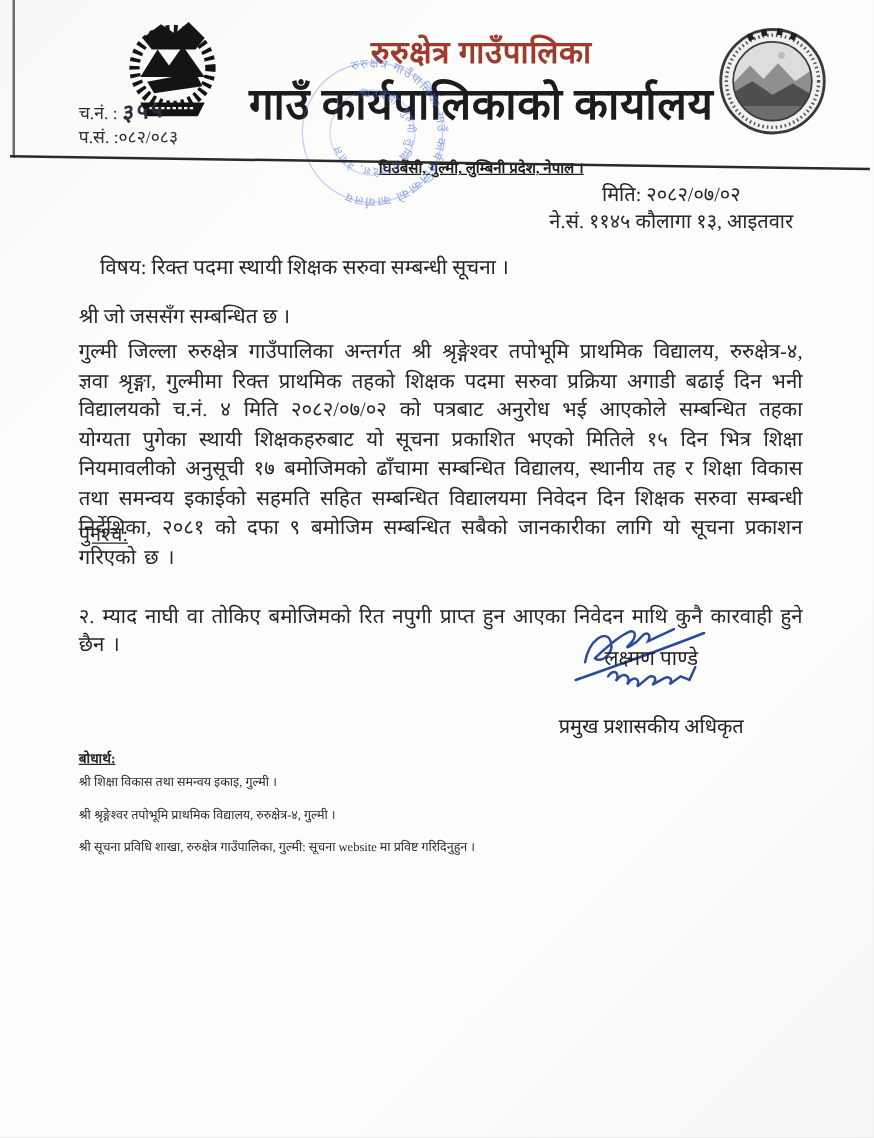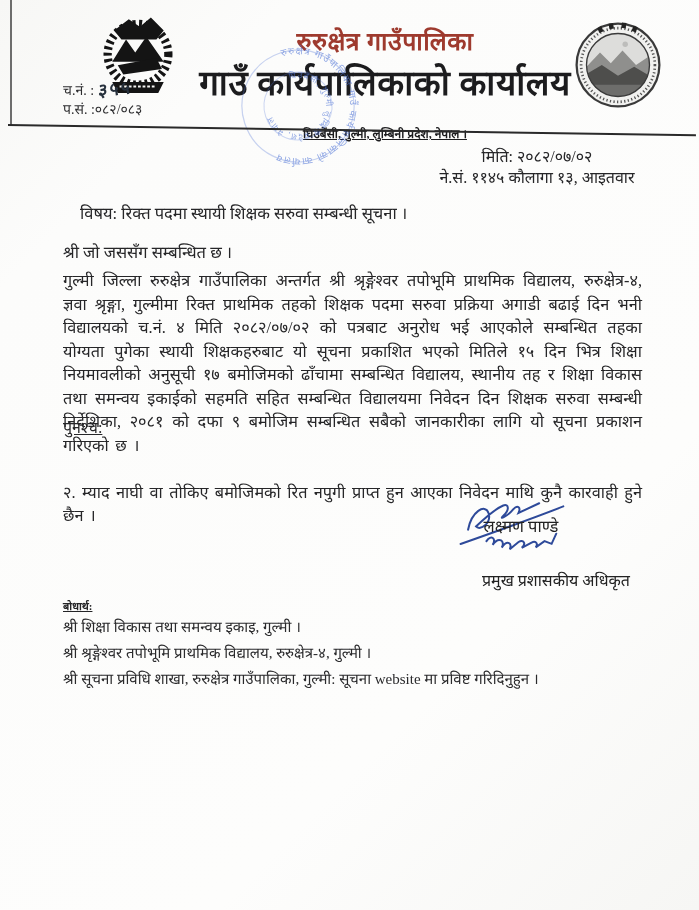--- a/index.html
+++ b/index.html
@@ -30,24 +30,24 @@
   .body-par{position:absolute;left:63px;top:269px;width:579px;margin:0;font-size:16.3px;line-height:23.5px;
     text-align:justify;text-align-last:left;word-spacing:2.5px;color:#262628;}
   .ps-heading{position:absolute;left:63px;top:416px;font-size:16px;text-decoration:underline;color:#262628;}
   .ps-item{position:absolute;left:63px;margin:0;width:579px;font-size:16.3px;line-height:23px;
     text-align:justify;text-align-last:left;word-spacing:2px;color:#262628;}
   .ps-item.i1{top:435px;}
   .ps-item.i2{top:481px;}
   
   .sig-scribble{position:absolute;left:452px;top:498px;transform:rotate(-2deg);}
   .sig-name{position:absolute;left:430px;top:514px;width:182px;text-align:center;font-size:16.5px;color:#222;}
-  .sig-title{position:absolute;left:412px;top:569px;width:218px;text-align:right;font-size:16px;color:#222;}
+  .sig-title{position:absolute;left:412px;top:569px;width:218px;text-align:center;font-size:16px;color:#222;}
   
   .cc-heading{position:absolute;left:63px;top:598px;font-size:11px;font-weight:bold;text-decoration:underline;color:#242426;}
-  .cc-list{position:absolute;left:63px;top:614px;font-size:15px;line-height:26px;color:#2a2a2c;}
+  .cc-list{position:absolute;left:63px;top:614px;font-size:10px;line-height:26px;color:#2a2a2c;}
 </style>
 </head>
 <body>
 
 <div class="page">
 
   <div class="edge-line-v"></div>
 
   <svg class="emblem-left" width="92" height="92" viewBox="0 0 100 100">
     <circle cx="50" cy="46" r="33" fill="none" stroke="#141414" stroke-width="9" stroke-dasharray="3.2 3.6"></circle>

